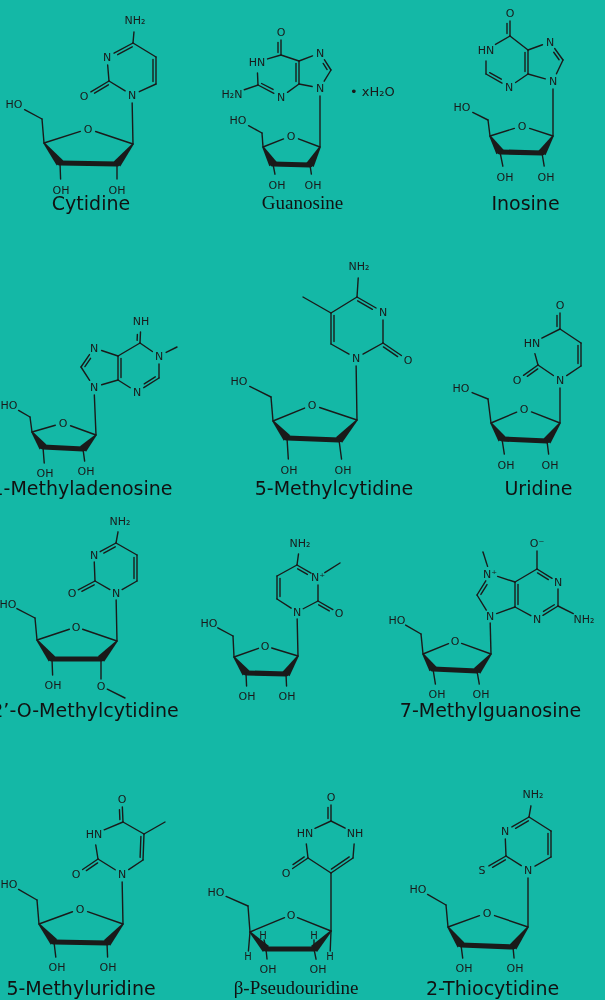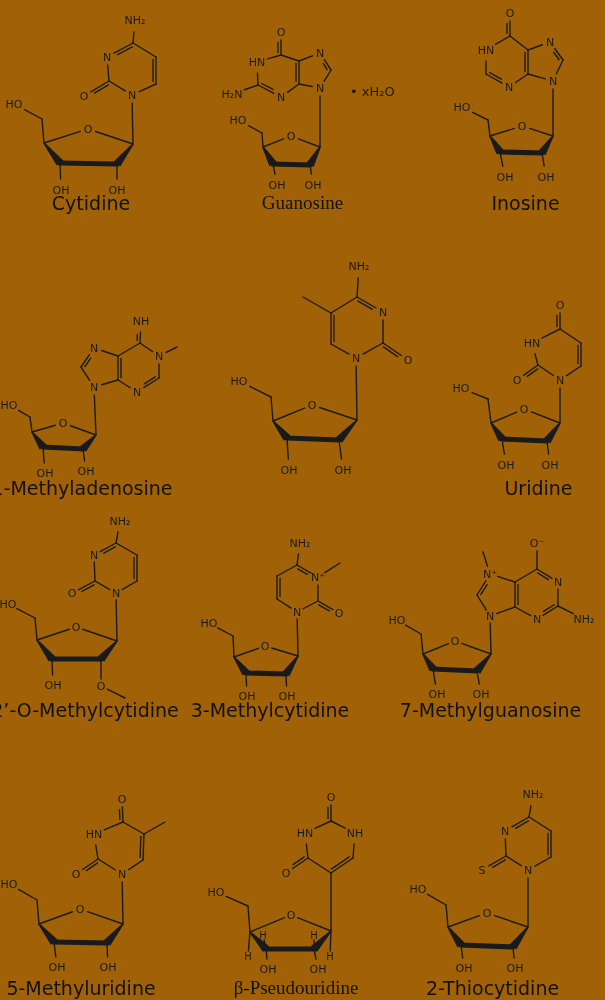--- a/index.html
+++ b/index.html
@@ -1,17 +1,17 @@
 <!DOCTYPE html>
 <html><head>
 <meta charset="utf-8">
 <style>
   html,body{margin:0;padding:0;background:#ffffff;}
   body{width:605px;height:1000px;font-family:"DejaVu Sans",sans-serif;}
-  .figure{position:relative;width:605px;height:1000px;background:#a16207;overflow:hidden;}
+  .figure{position:relative;width:605px;height:1000px;background:#14b8a6;overflow:hidden;}
   .cell{position:absolute;}
   .cell svg{position:absolute;top:0;left:0;overflow:visible;display:block;}
   .cname{
     position:absolute;left:0;right:0;bottom:1px;height:22px;line-height:22px;
     text-align:center;font-size:19px;color:#111111;white-space:nowrap;
     font-family:"DejaVu Sans",sans-serif;
   }
   svg text{font-family:"DejaVu Sans",sans-serif;fill:#1a1a1a;}
 </style>
 </head>
@@ -204,20 +204,21 @@
         <line x1="61" y1="147" x2="39.73312629199899" y2="136.3665631459995" stroke="#1a1a1a" stroke-width="1.4" stroke-linecap="round"></line>
         <text x="149" y="19.96" text-anchor="middle" font-size="11">NH₂</text>
         <text x="173" y="65.96" text-anchor="middle" font-size="11">N</text>
         <text x="198" y="113.96" text-anchor="middle" font-size="11">O</text>
         <text x="146" y="111.96" text-anchor="middle" font-size="11">N</text>
         <text x="102" y="158.96" text-anchor="middle" font-size="11">O</text>
         <text x="29" y="134.96" text-anchor="middle" font-size="11">HO</text>
         <text x="79" y="223.96" text-anchor="middle" font-size="11">OH</text>
         <text x="133" y="223.96" text-anchor="middle" font-size="11">OH</text>
       </svg>
+    <div class="cname" style="transform: translateX(19px);">5-Methylcytidine</div>
   </div>
 
   <div class="cell" style="left: 420px; top: 250px; width: 185px; height: 250px;">
     <svg width="185" height="228" viewBox="0 0 185 228">
         <line x1="140" y1="63" x2="140" y2="79" stroke="#1a1a1a" stroke-width="1.4" stroke-linecap="round"></line>
         <line x1="137" y1="65.5" x2="137" y2="76.5" stroke="#1a1a1a" stroke-width="1.4" stroke-linecap="round"></line>
         <line x1="140" y1="79" x2="121.83869910099908" y2="88.08065044950047" stroke="#1a1a1a" stroke-width="1.4" stroke-linecap="round"></line>
         <line x1="114.8942914637132" y1="103.61240203361506" x2="118" y2="115" stroke="#1a1a1a" stroke-width="1.4" stroke-linecap="round"></line>
         <line x1="118" y1="115" x2="103.50986776965388" y2="125.35009445024723" stroke="#1a1a1a" stroke-width="1.4" stroke-linecap="round"></line>
         <line x1="117.70938090314046" y1="118.89429589791796" x2="107.28791602882801" y2="126.33819937956969" stroke="#1a1a1a" stroke-width="1.4" stroke-linecap="round"></line>
@@ -310,21 +311,20 @@
         <line x1="43" y1="126" x2="27.79291966536774" y2="117.76283148540753" stroke="#1a1a1a" stroke-width="1.4" stroke-linecap="round"></line>
         <text x="110" y="36.96" text-anchor="middle" font-size="11">NH₂</text>
         <text x="128" y="70.96" text-anchor="middle" font-size="11">N⁺</text>
         <text x="149" y="106.96" text-anchor="middle" font-size="11">O</text>
         <text x="107" y="105.96" text-anchor="middle" font-size="11">N</text>
         <text x="75" y="139.96" text-anchor="middle" font-size="11">O</text>
         <text x="19" y="116.96" text-anchor="middle" font-size="11">HO</text>
         <text x="57" y="189.96" text-anchor="middle" font-size="11">OH</text>
         <text x="97" y="189.96" text-anchor="middle" font-size="11">OH</text>
       </svg>
-    <div class="cname" style="transform: translateX(-10px);">3-Methylcytidine</div>
   </div>
 
   <div class="cell" style="left: 370px; top: 510px; width: 235px; height: 212px;">
     <svg width="235" height="194" viewBox="0 0 235 194">
         <line x1="113" y1="42" x2="117.57437074178442" y2="56.37659375989391" stroke="#1a1a1a" stroke-width="1.4" stroke-linecap="round"></line>
         <line x1="115.78916308306964" y1="70.8021211735029" x2="107" y2="85" stroke="#1a1a1a" stroke-width="1.4" stroke-linecap="round"></line>
         <line x1="117.02407198659247" y1="74.50684788407143" x2="110.86668197660433" y2="84.45340097712923" stroke="#1a1a1a" stroke-width="1.4" stroke-linecap="round"></line>
         <line x1="107" y1="85" x2="116.31551769768593" y2="100.04814397318496" stroke="#1a1a1a" stroke-width="1.4" stroke-linecap="round"></line>
         <line x1="126.58621188308109" y1="103.6289637220908" x2="145" y2="97" stroke="#1a1a1a" stroke-width="1.4" stroke-linecap="round"></line>
         <line x1="127.61939317759459" y1="66.43820581683028" x2="145" y2="72" stroke="#1a1a1a" stroke-width="1.4" stroke-linecap="round"></line>

